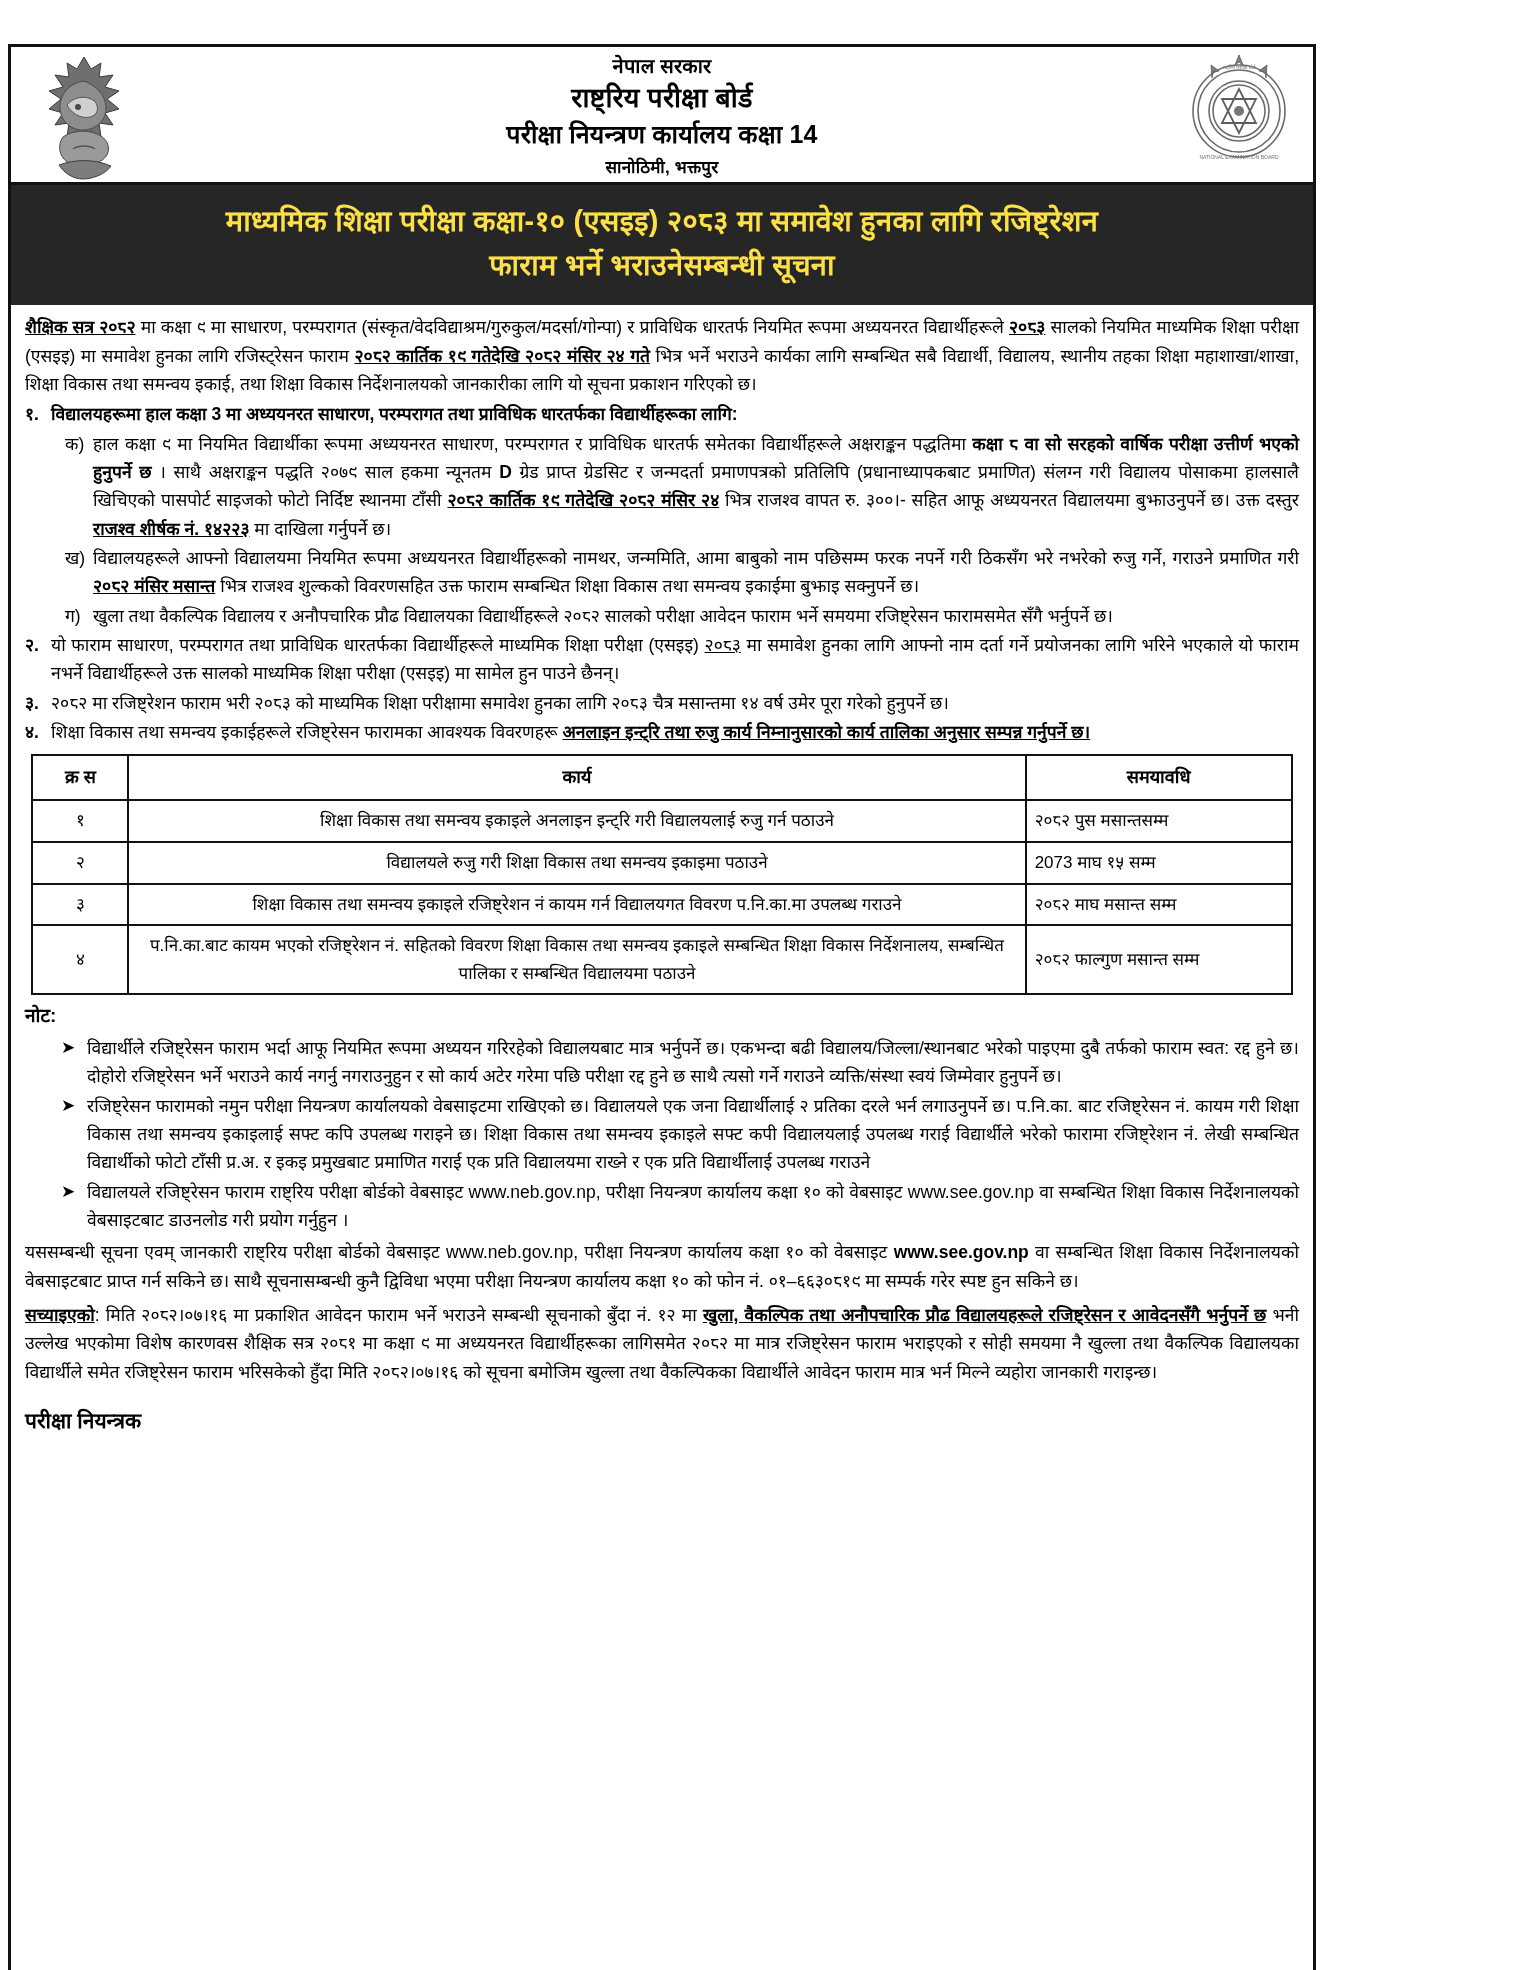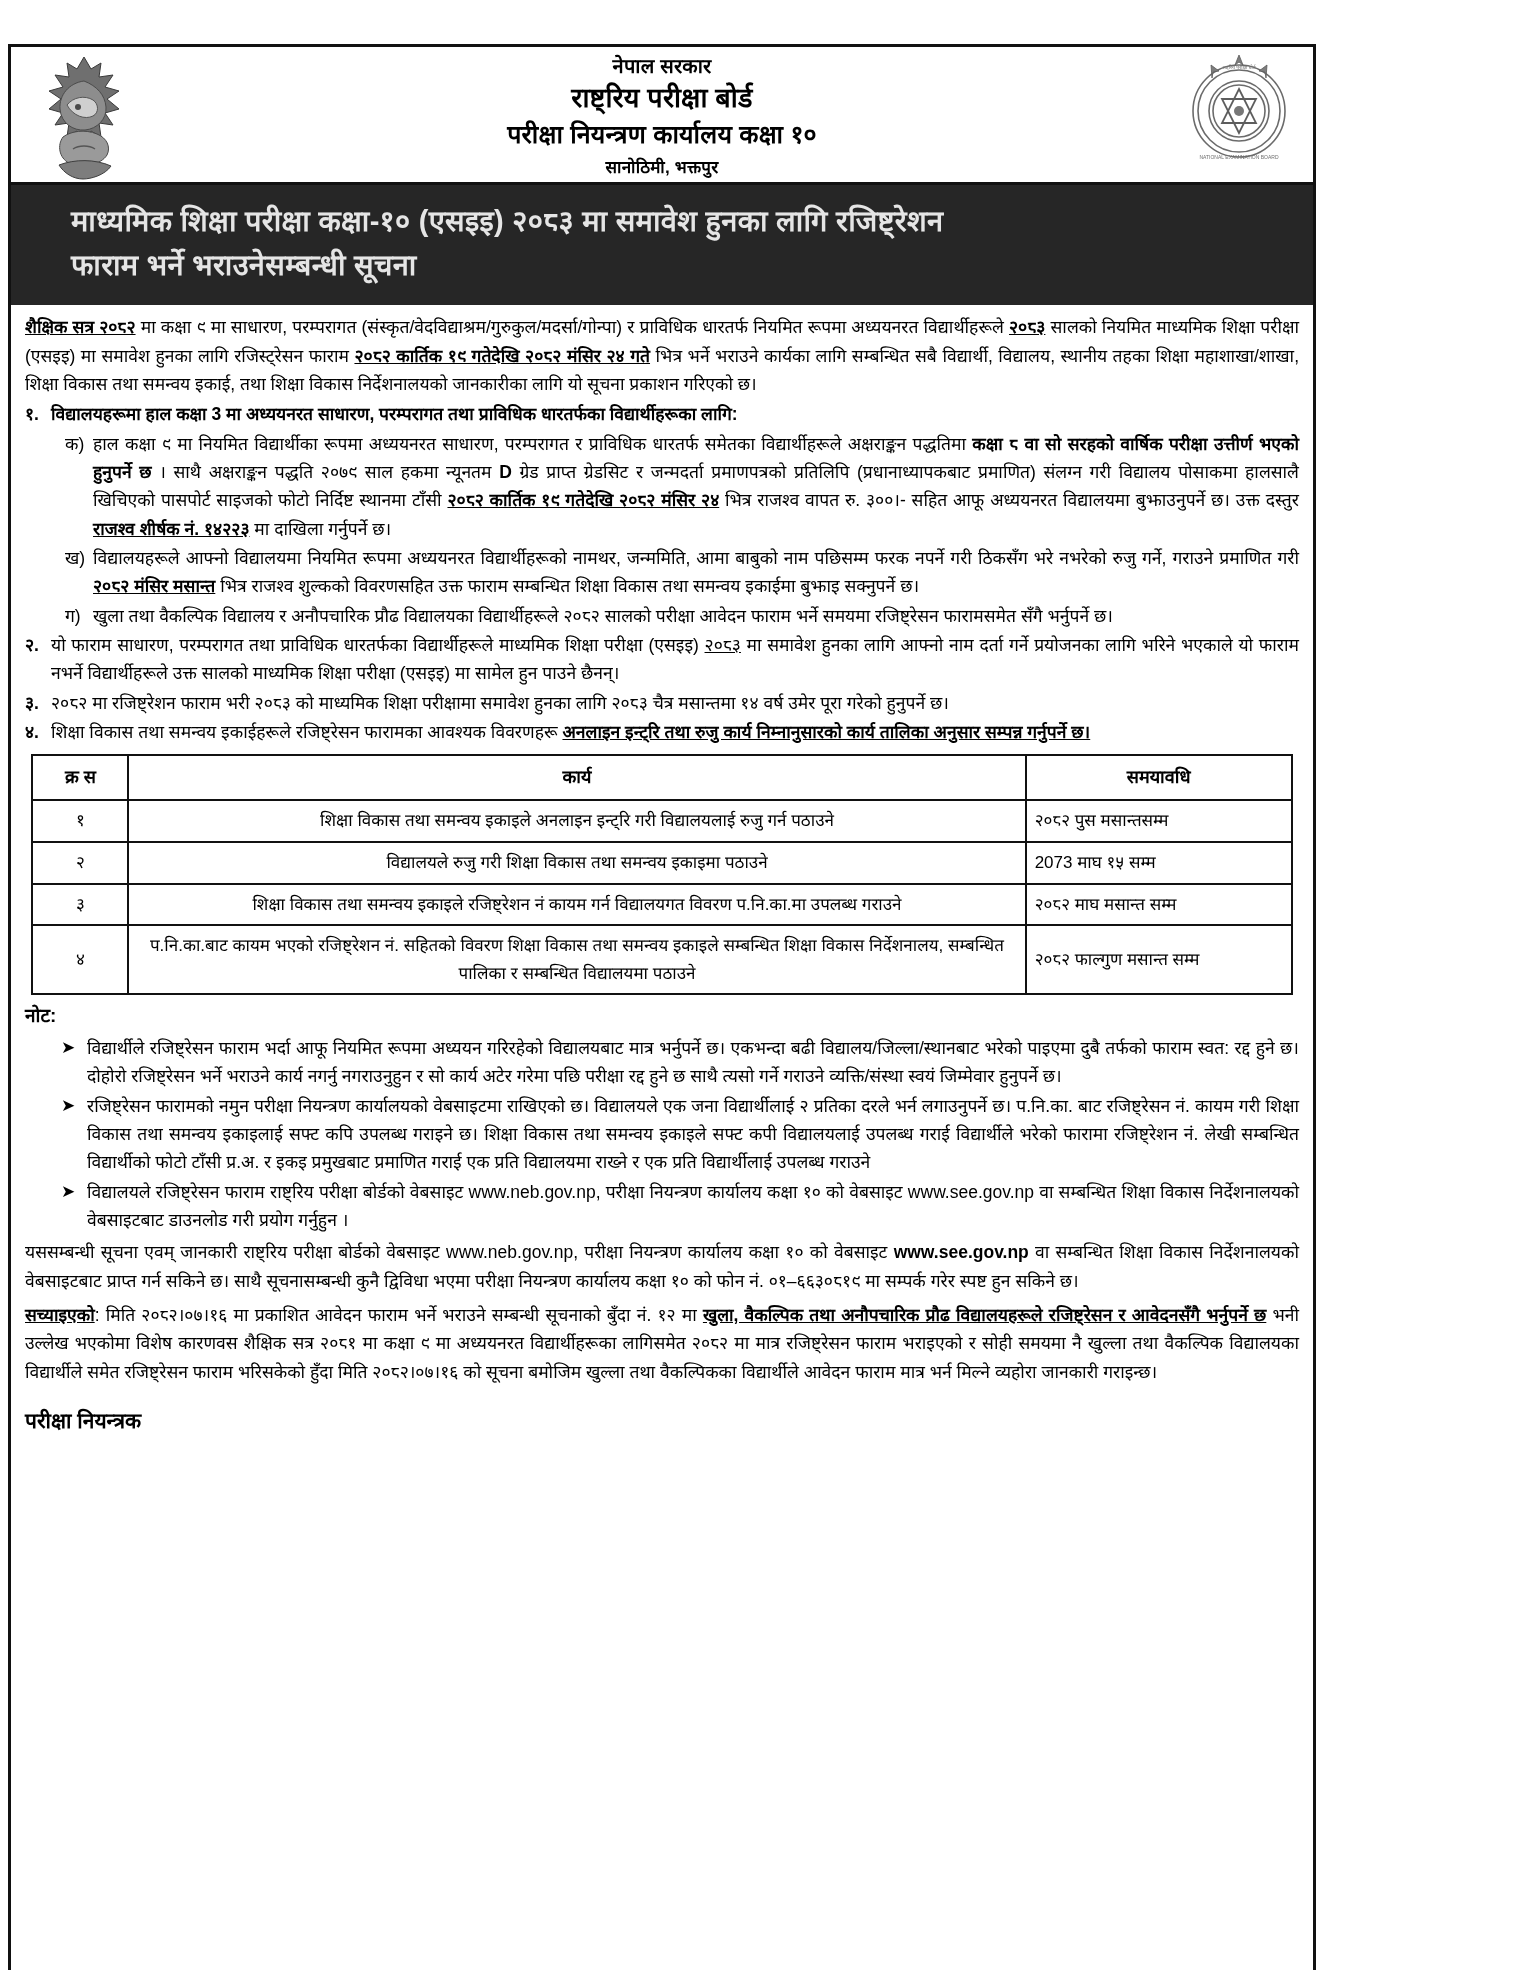--- a/index.html
+++ b/index.html
@@ -58,23 +58,23 @@
   }
   .mh-line { line-height: 1.18; letter-spacing: .2px; }
   .mh-gov    { font-size: 20px; font-weight: 600; margin-top: 4px; }
   .mh-board  { font-size: 27px; font-weight: 700; margin-top: 4px; }
   .mh-office { font-size: 25px; font-weight: 700; margin-top: 6px; }
   .mh-addr   { font-size: 17px; font-weight: 600; margin-top: 8px; }
 
   
   .title-band {
     background: #262626;
-    color: #e5e5e5;
+    color: #fde047;
     padding: 14px 60px 18px 60px;
-    text-align: left;
+    text-align: center;
     flex: 0 0 auto;
   }
   .title-band .t-line {
     font-size: 29px;
     font-weight: 700;
     line-height: 1.52;
     letter-spacing: .3px;
   }
 
   
@@ -216,21 +216,21 @@
           </g>
           <g fill="#7d7d7d" stroke="#3f3f3f" stroke-width="1">
             <path d="M30 112 C46 106 66 106 82 113 C76 122 62 126 54 126 C44 126 35 120 30 112 Z"></path>
           </g>
         </svg>
       </div>
 
       <div class="masthead-text">
         <div class="mh-line mh-gov">नेपाल सरकार</div>
         <div class="mh-line mh-board">राष्ट्रिय परीक्षा बोर्ड</div>
-        <div class="mh-line mh-office">परीक्षा नियन्त्रण कार्यालय कक्षा १०</div>
+        <div class="mh-line mh-office">परीक्षा नियन्त्रण कार्यालय कक्षा 14</div>
         <div class="mh-line mh-addr">सानोठिमी, भक्तपुर</div>
       </div>
 
       <div class="emblem right">
         <svg viewBox="0 0 104 112" xmlns="http://www.w3.org/2000/svg">
           <g fill="none" stroke="#6b6b6b" stroke-width="1.6">
             <circle cx="52" cy="58" r="46"></circle>
             <circle cx="52" cy="58" r="41"></circle>
             <circle cx="52" cy="58" r="30"></circle>
             <circle cx="52" cy="58" r="26"></circle>

